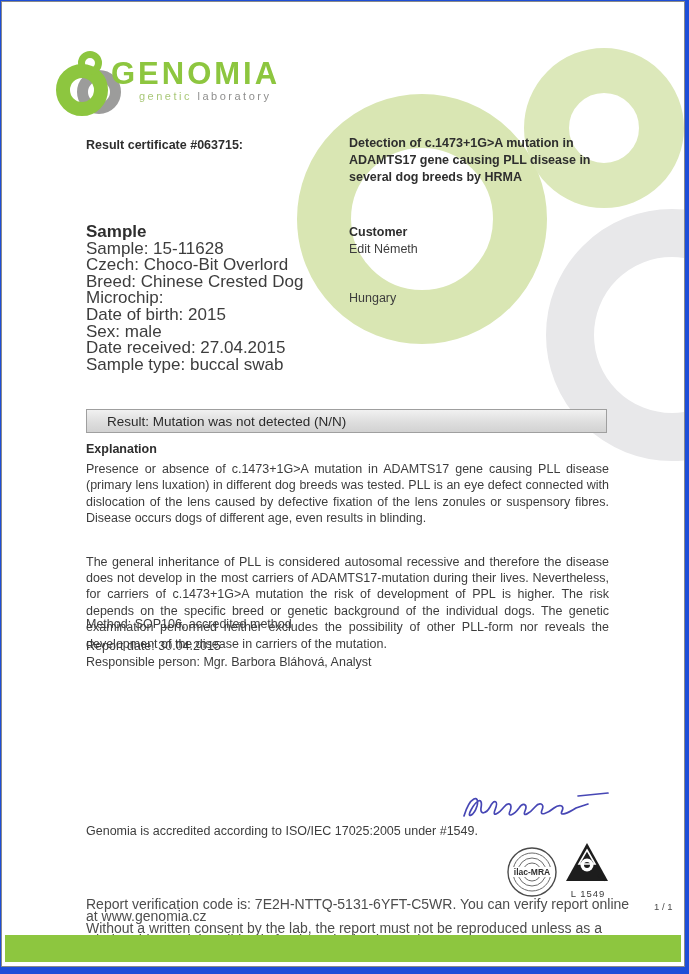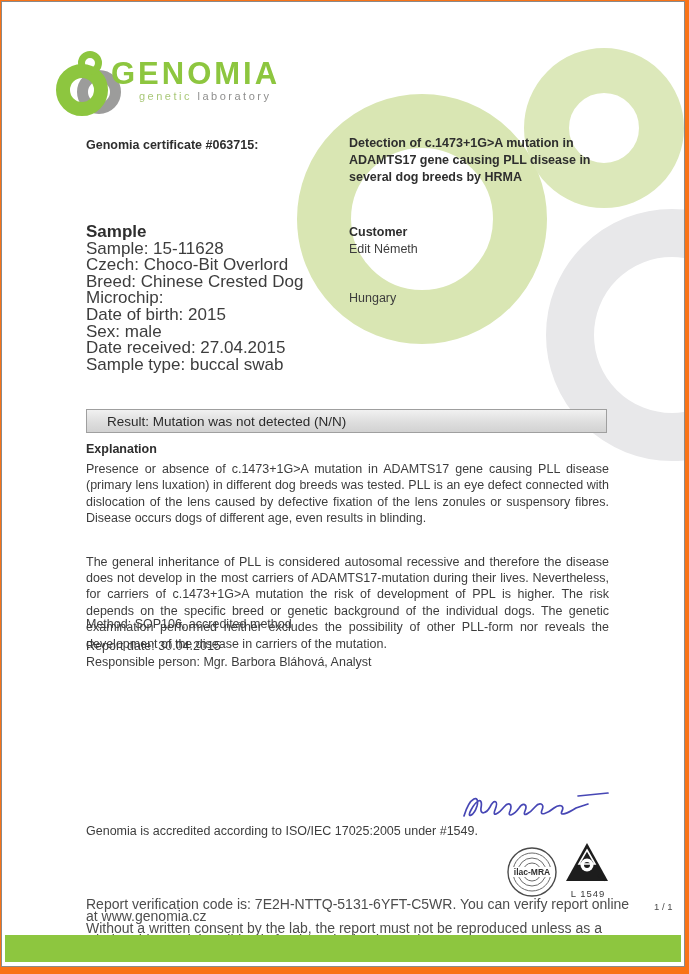--- a/index.html
+++ b/index.html
@@ -1,17 +1,17 @@
 <!DOCTYPE html>
 <html><head>
 <meta charset="utf-8">
 <style>
   * { margin:0; padding:0; box-sizing:border-box; }
   html,body { background:#c6c6c6; font-family:"Liberation Sans", sans-serif; }
-  .stage { position:relative; width:689px; height:974px; background:#f97316; overflow:hidden; }
+  .stage { position:relative; width:689px; height:974px; background:#1d4ed8; overflow:hidden; }
   .page  { position:absolute; left:1px; top:1px; width:684px; height:966px;
            background:#ffffff; border:1px solid #8a8a8a; overflow:hidden; }
 
   
   .ring { position:absolute; border-radius:50%; z-index:0; }
   .ring-title   { left:295px; top:92px;  width:250px; height:250px; border:54px solid #d9e6b3; }
   .ring-topright{ left:522px; top:46px;  width:160px; height:160px; border:45px solid #dce8ba; }
   .ring-gray    { left:544px; top:207px; width:252px; height:252px; border:48px solid #e8e8ea; }
 
   .content { position:absolute; inset:0; z-index:2; color:#3d3d3d; }
@@ -76,21 +76,21 @@
         <div class="lgo-gray"></div>
         <div class="lgo-big"></div>
         <div class="lgo-small"></div>
         <div class="wordmark">GENOMIA</div>
         <div class="subtitle">
           <span class="g">genetic</span>
           <span class="l">laboratory</span>
         </div>
       </div>
 
-      <div class="cert-label">Genomia certificate #063715:</div>
+      <div class="cert-label">Result certificate #063715:</div>
       <div class="test-title">Detection of c.1473+1G&gt;A mutation in ADAMTS17 gene causing PLL disease in several dog breeds by HRMA</div>
 
       <div class="sample-block">
         <div class="block-heading">Sample</div>
         <div>Sample: 15-11628</div>
         <div>Czech: Choco-Bit Overlord</div>
         <div>Breed: Chinese Crested Dog</div>
         <div>Microchip:</div>
         <div>Date of birth: 2015</div>
         <div>Sex: male</div>

